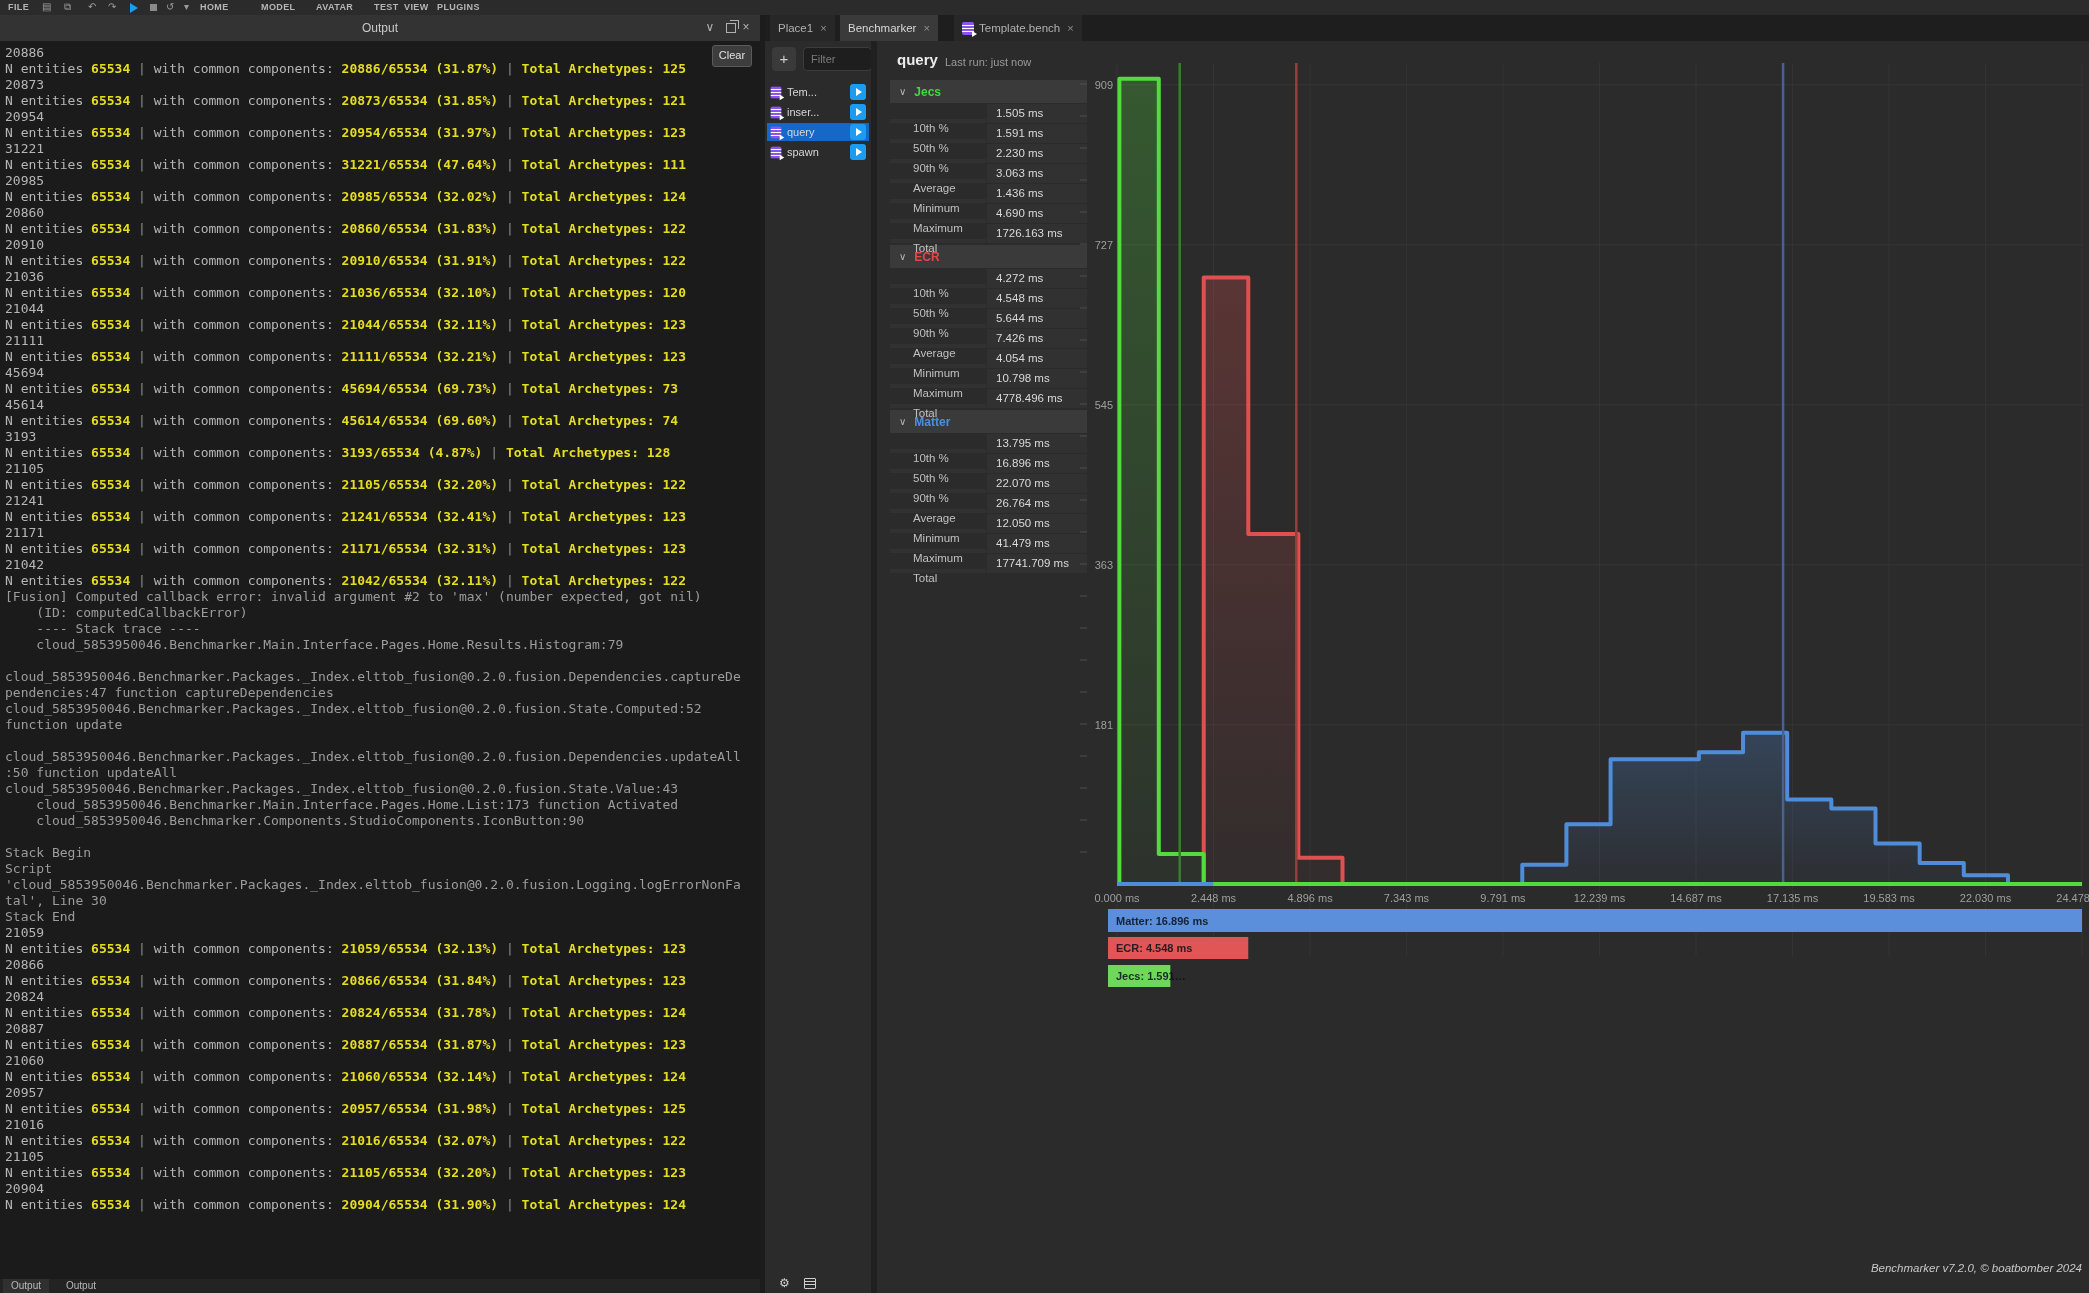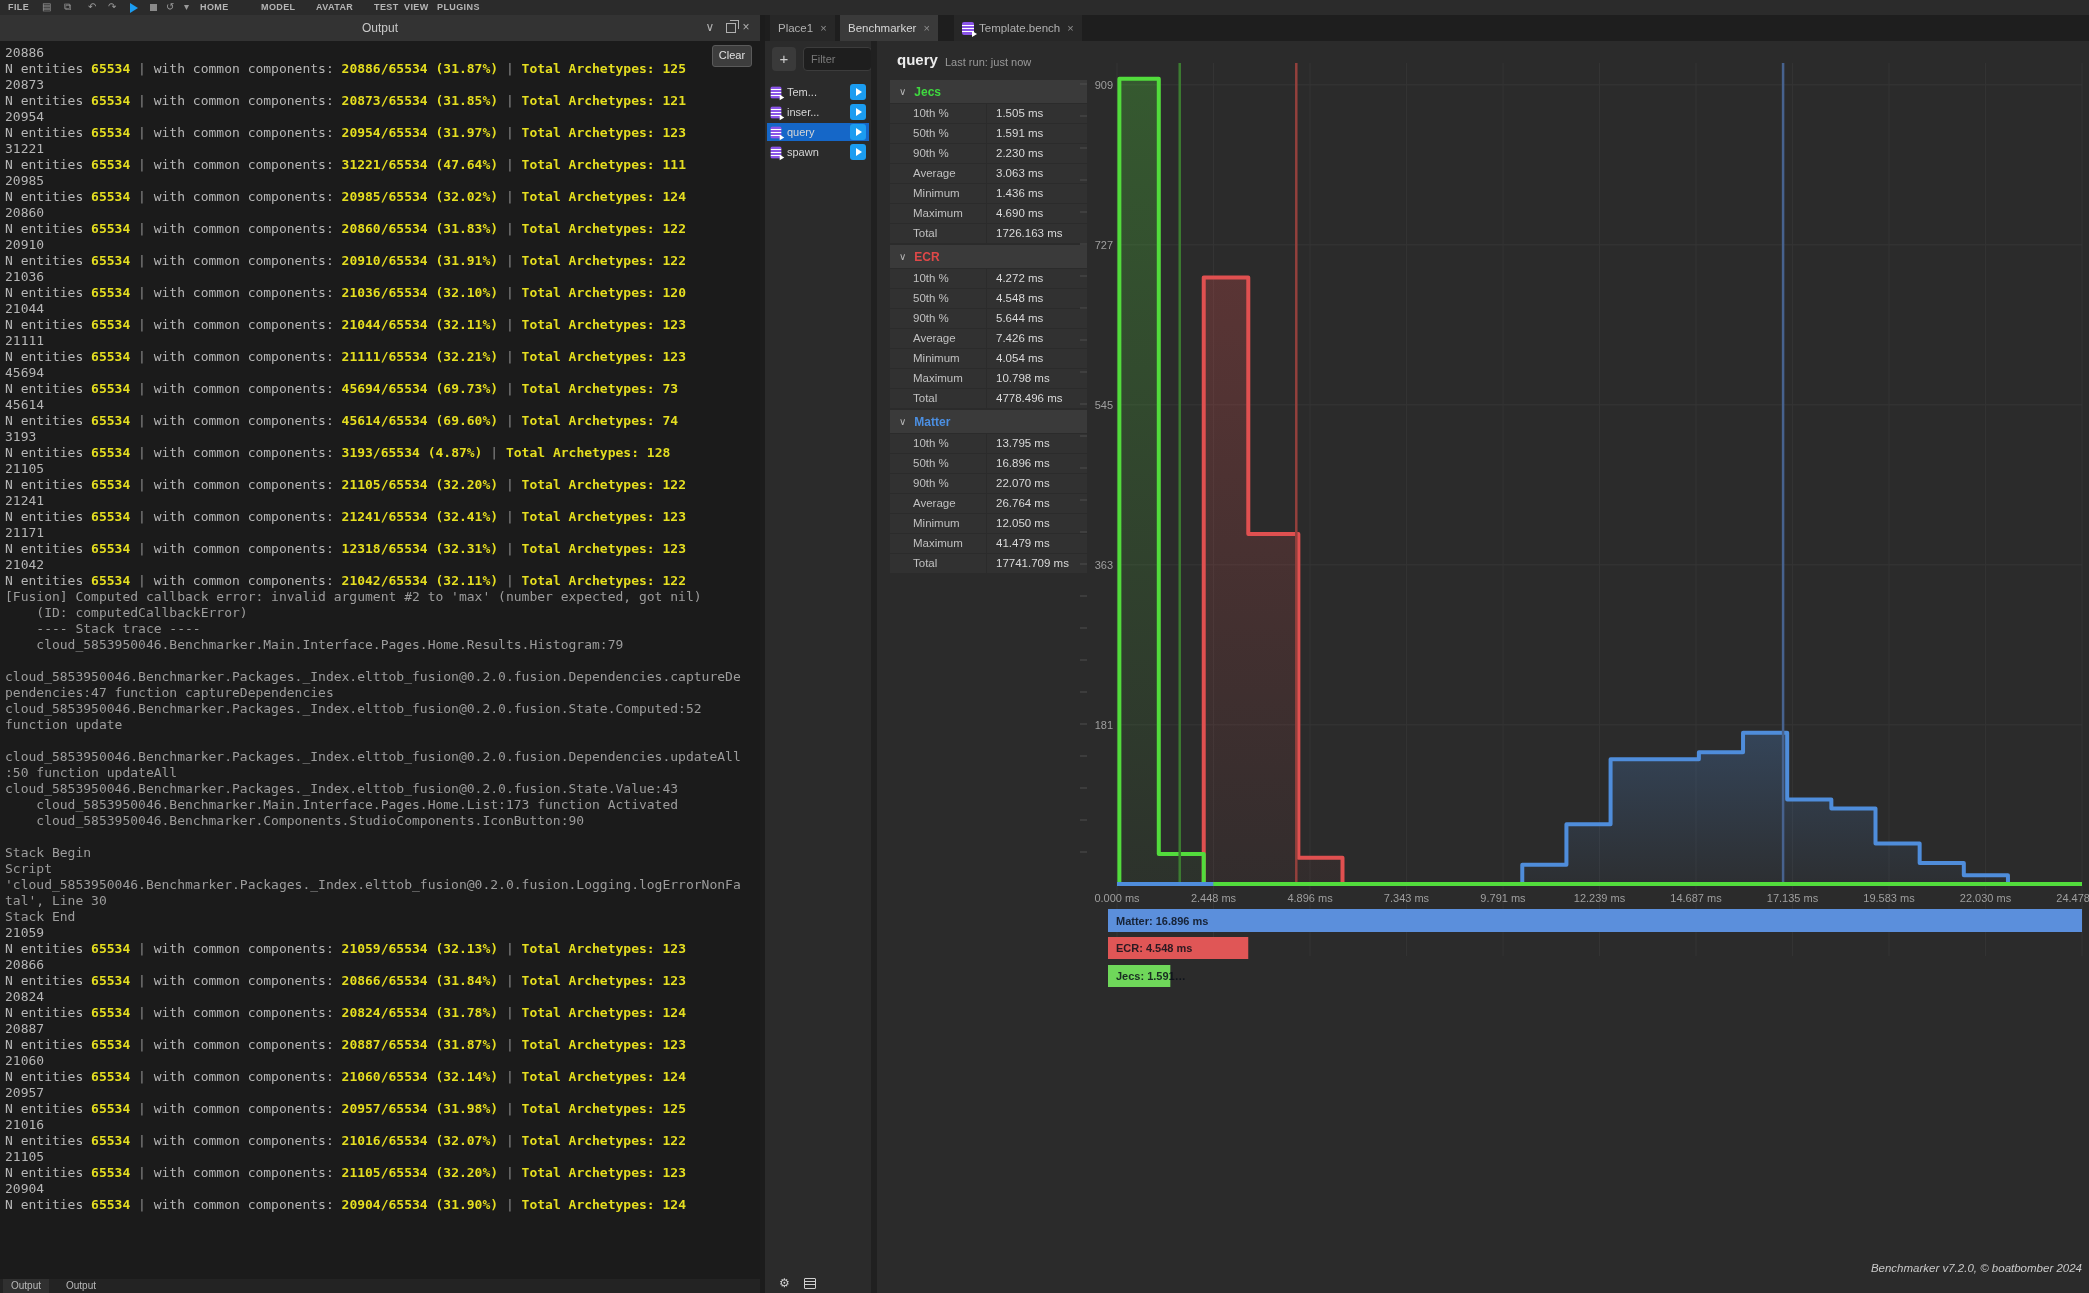--- a/index.html
+++ b/index.html
@@ -64,21 +64,21 @@
   #bench-scroll{position:absolute;left:106px;top:26px;width:6px;height:1252px;background:#202020;}
 
   
   #results-title{left:132px;top:36px;font-size:15px;font-weight:bold;color:#ececec;}
   #last-run{left:180px;top:41px;font-size:11px;color:#9a9a9a;}
   #stats{left:125px;top:63px;width:197px;}
   .sec-hdr{height:23px;background:#3a3a3a;display:flex;align-items:center;margin-top:2px;}
   .sec-hdr .chev{color:#b5b5b5;font-size:10px;margin:0 8px 0 9px;}
   .sec-hdr .sec-name{font-size:12px;font-weight:bold;}
   .stat-row{height:19px;margin-top:1px;display:flex;}
-  .stat-row .lbl{width:96px;background:#313131;color:#c0c0c0;font-size:11.5px;line-height:19px;padding-left:23px;box-sizing:border-box;}
+  .stat-row .lbl{width:96px;background:#313131;color:#c0c0c0;font-size:11.5px;line-height:19px;padding-left:23px;box-sizing:border-box;margin-top:15px;}
   .stat-row .val{width:100px;background:#313131;color:#dadada;font-size:11.5px;line-height:19px;padding-left:9px;box-sizing:border-box;margin-left:1px;}
 
   #gear-ico{left:14px;top:1261px;color:#cfcfcf;font-size:12px;}
   #book-ico{left:39px;top:1263px;width:10px;height:9px;border:1px solid #cfcfcf;border-radius:1px;
     background-image:linear-gradient(transparent 2px,#cfcfcf 2px,#cfcfcf 3px,transparent 3px,transparent 5px,#cfcfcf 5px,#cfcfcf 6px,transparent 6px);}
 
   #footer{right:7px;top:1247px;font-size:11.5px;font-style:italic;color:#c9c9c9;}
 </style>
 </head>
 <body>
@@ -129,21 +129,21 @@
       <div><span>N entities </span><span class="cy">65534</span><span class="cp"> | </span><span>with common components: </span><span class="cy">45694/65534 (69.73%)</span><span class="cp"> | </span><span class="cy">Total Archetypes: 73</span></div>
       <div><span>45614</span></div>
       <div><span>N entities </span><span class="cy">65534</span><span class="cp"> | </span><span>with common components: </span><span class="cy">45614/65534 (69.60%)</span><span class="cp"> | </span><span class="cy">Total Archetypes: 74</span></div>
       <div><span>3193</span></div>
       <div><span>N entities </span><span class="cy">65534</span><span class="cp"> | </span><span>with common components: </span><span class="cy">3193/65534 (4.87%)</span><span class="cp"> | </span><span class="cy">Total Archetypes: 128</span></div>
       <div><span>21105</span></div>
       <div><span>N entities </span><span class="cy">65534</span><span class="cp"> | </span><span>with common components: </span><span class="cy">21105/65534 (32.20%)</span><span class="cp"> | </span><span class="cy">Total Archetypes: 122</span></div>
       <div><span>21241</span></div>
       <div><span>N entities </span><span class="cy">65534</span><span class="cp"> | </span><span>with common components: </span><span class="cy">21241/65534 (32.41%)</span><span class="cp"> | </span><span class="cy">Total Archetypes: 123</span></div>
       <div><span>21171</span></div>
-      <div><span>N entities </span><span class="cy">65534</span><span class="cp"> | </span><span>with common components: </span><span class="cy">12318/65534 (32.31%)</span><span class="cp"> | </span><span class="cy">Total Archetypes: 123</span></div>
+      <div><span>N entities </span><span class="cy">65534</span><span class="cp"> | </span><span>with common components: </span><span class="cy">21171/65534 (32.31%)</span><span class="cp"> | </span><span class="cy">Total Archetypes: 123</span></div>
       <div><span>21042</span></div>
       <div><span>N entities </span><span class="cy">65534</span><span class="cp"> | </span><span>with common components: </span><span class="cy">21042/65534 (32.11%)</span><span class="cp"> | </span><span class="cy">Total Archetypes: 122</span></div>
       <div><span class="cerr">[Fusion] Computed callback error: invalid argument #2 to 'max' (number expected, got nil)</span></div>
       <div><span class="cerr">    (ID: computedCallbackError)</span></div>
       <div><span class="cerr">    ---- Stack trace ----</span></div>
       <div><span class="cerr">    cloud_5853950046.Benchmarker.Main.Interface.Pages.Home.Results.Histogram:79</span></div>
       <div><span class="cerr"></span></div>
       <div><span class="cerr">cloud_5853950046.Benchmarker.Packages._Index.elttob_fusion@0.2.0.fusion.Dependencies.captureDe</span></div>
       <div><span class="cerr">pendencies:47 function captureDependencies</span></div>
       <div><span class="cerr">cloud_5853950046.Benchmarker.Packages._Index.elttob_fusion@0.2.0.fusion.State.Computed:52</span></div>

